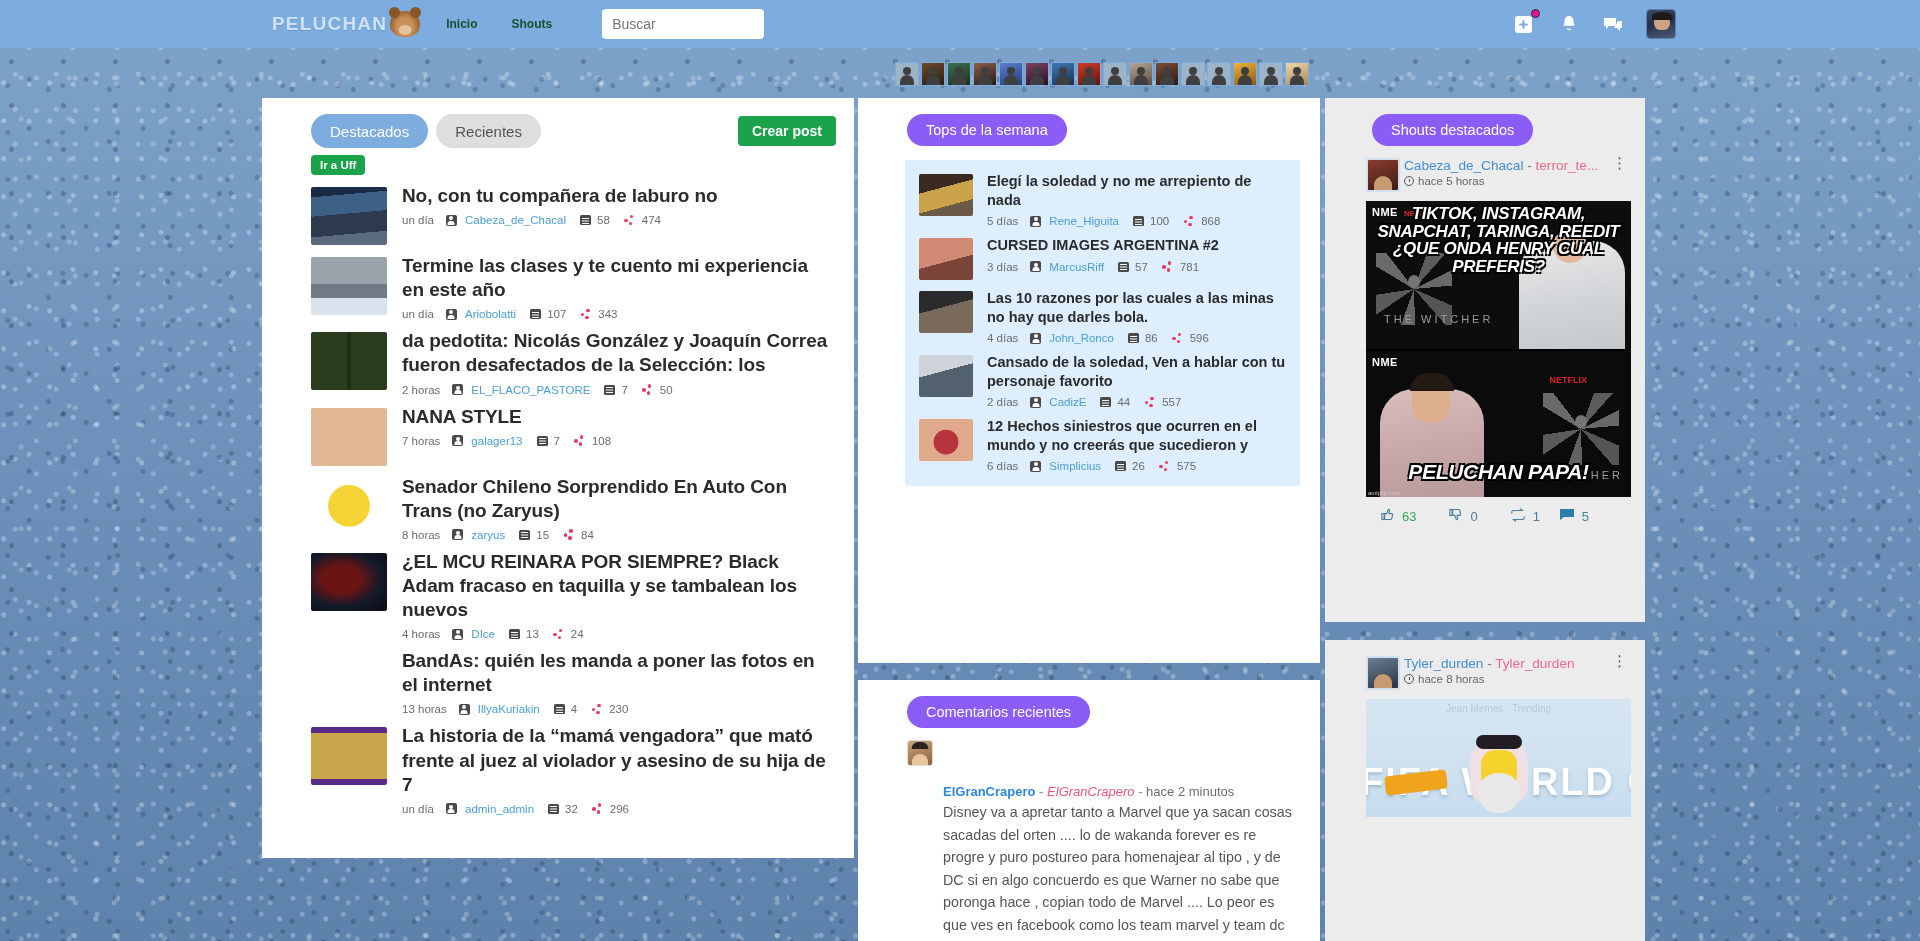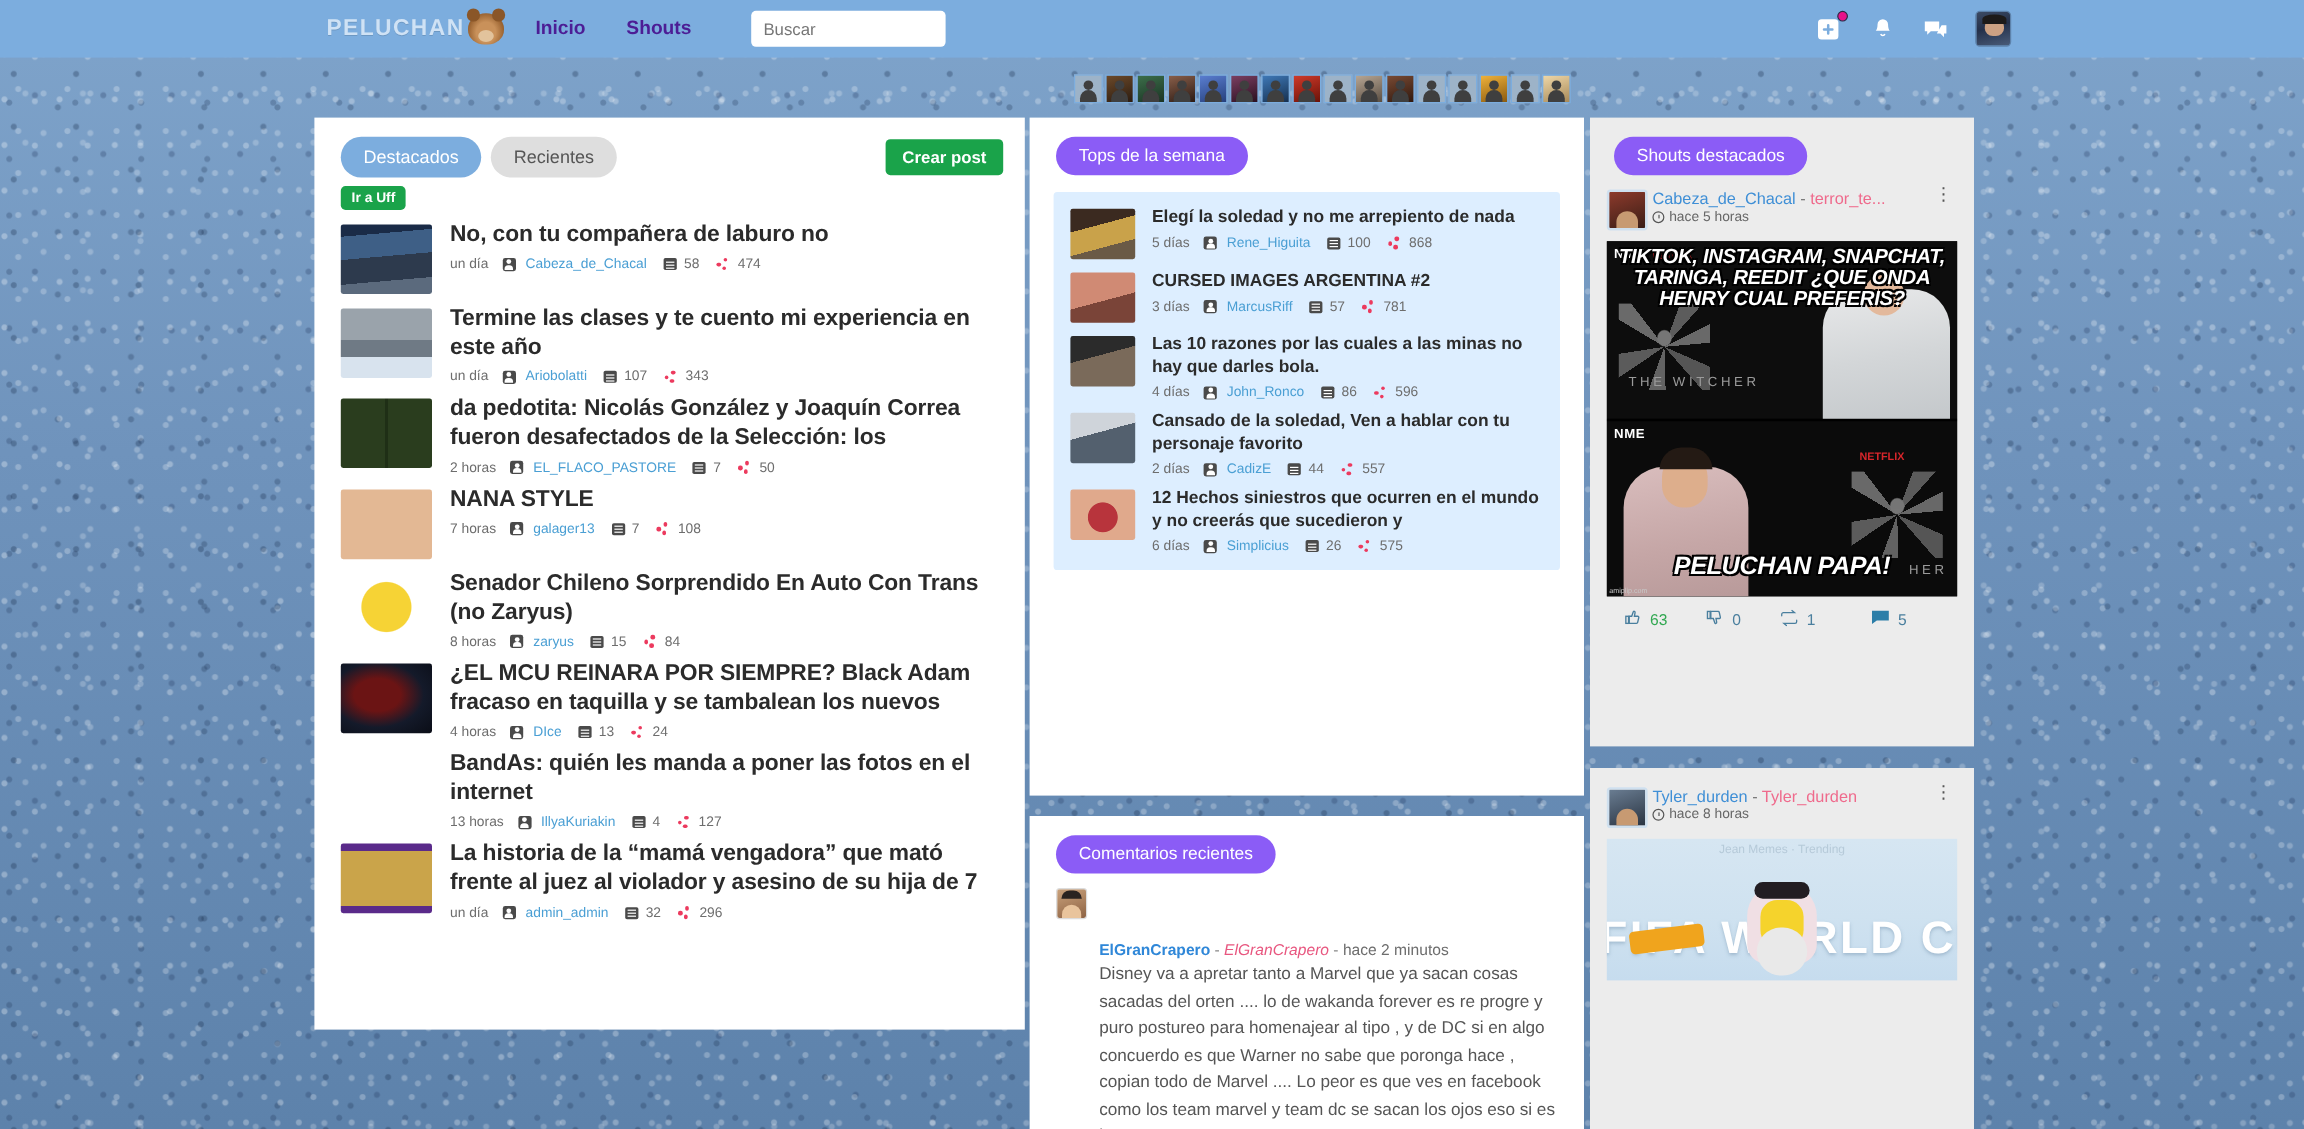--- a/index.html
+++ b/index.html
@@ -51,21 +51,21 @@
     border-radius: 50%; background: #8a5628;
   }
   .bear::before { left: -1px; }
   .bear::after { right: -1px; }
   .bear i {
     position: absolute; left: 50%; top: 52%; transform: translateX(-50%);
     width: 13px; height: 10px; border-radius: 50%;
     background: #e2c39c;
   }
   .navlink {
-    color: #4c1d95; font-size: 16px; font-weight: bold;
+    color: #14532d; font-size: 12px; font-weight: bold;
     margin-left: 26px; cursor: pointer; text-decoration: none;
   }
   .navlink.second { margin-left: 34px; }
   .search-wrap { margin-left: 50px; }
   .search-input {
     width: 162px; height: 30px; border: 0; border-radius: 4px;
     padding: 0 10px; font-size: 14px; color: #555;
     font-family: "Liberation Sans", sans-serif;
     background: #fff;
   }
@@ -120,20 +120,21 @@
     content: ""; position: absolute; left: 50%; top: 4px;
     transform: translateX(-50%);
     width: 8px; height: 8px; border-radius: 50%;
     background: #3f3f3f;
   }
 
   
   .col {
     position: absolute;
     background: #ffffff;
+    padding-left: 27px;
   }
   .col-left  { left: 262px;  top: 98px; width: 592px; height: 760px; }
   .col-mid-a { left: 858px;  top: 98px; width: 462px; height: 565px; }
   .col-mid-b { left: 858px;  top: 680px; width: 462px; height: 261px; }
   .col-right-a { left: 1325px; top: 98px; width: 320px; height: 524px; background:#ececec; }
   .col-right-b { left: 1325px; top: 640px; width: 320px; height: 301px; background:#ececec; }
 
   
   .pill {
     display: inline-flex; align-items: center; justify-content: center;
@@ -553,21 +554,21 @@
             <span>13 horas</span>
             <span class="ico-user"></span>
             <span class="user">IllyaKuriakin</span>
             <span class="ico-comment"></span>
             <span>4</span>
             <span class="ico-points">
               <span></span>
               <span></span>
               <span></span>
             </span>
-            <span>127</span>
+            <span>230</span>
           </div>
         </div>
       </div>
       <div class="post">
         <span class="thumb" style="background:linear-gradient(180deg,#5a2a8a 0 10%,#caa44a 10% 90%,#5a2a8a 90% 100%)"></span>
         <div class="post-body">
           <div class="post-title">La historia de la “mamá vengadora” que mató frente al juez al violador y asesino de su hija de 7</div>
           <div class="meta">
             <span>un día</span>
             <span class="ico-user"></span>

